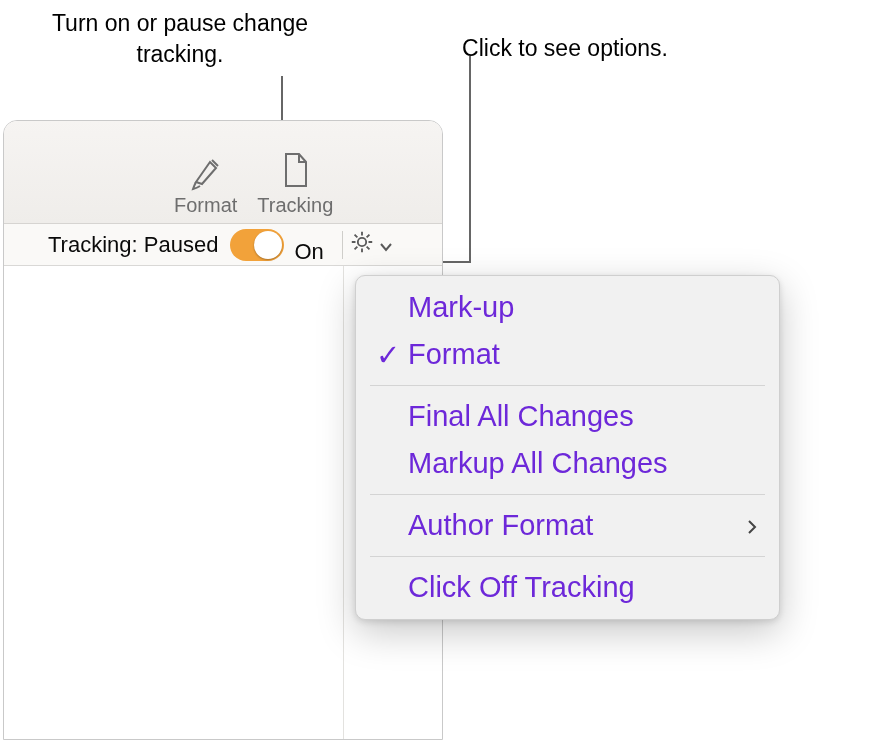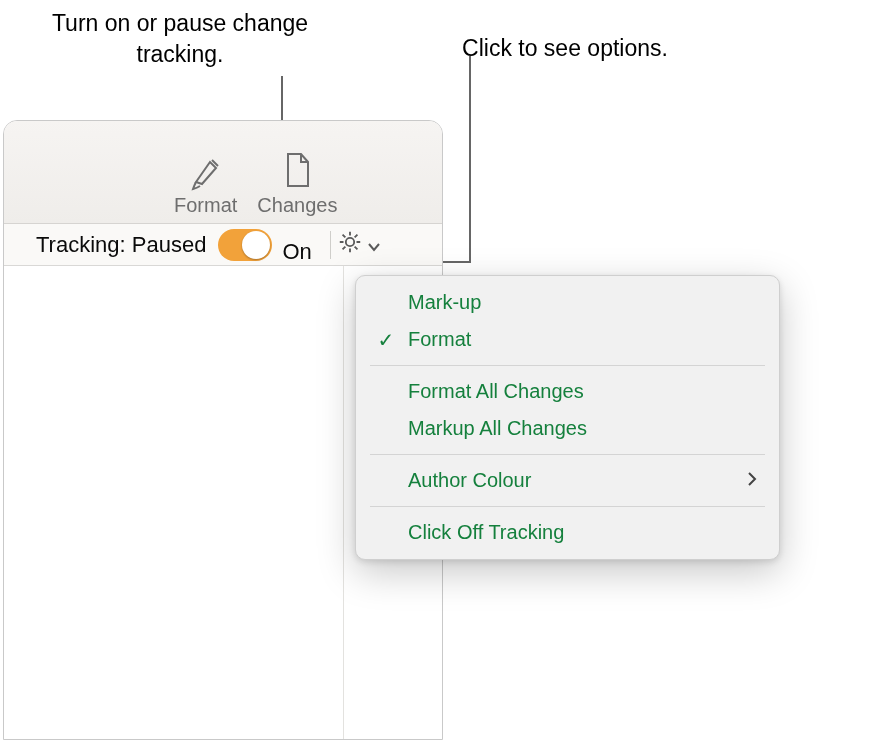--- a/index.html
+++ b/index.html
@@ -82,21 +82,21 @@
   .tracking-bar {
     height: 42px;
     background: #faf9f7;
     border-bottom: 1px solid #d9d8d6;
     display: flex;
     align-items: center;
     padding: 0 10px 0 32px;
     font-size: 22px;
     color: #0a0a0a;
   }
-  .tracking-label { margin-right: 12px; }
+  .tracking-label { margin-right: 12px; margin-left: 12px; }
   .toggle {
     position: relative;
     width: 54px;
     height: 32px;
     border-radius: 16px;
     background: #f2a23a;
     display: inline-block;
     margin-right: 10px;
   }
   .toggle .knob {
@@ -142,22 +142,22 @@
   .menu {
     position: absolute;
     left: 355px;
     top: 275px;
     width: 425px;
     background: #f1f1f1;
     border: 1px solid #cfcfcf;
     border-radius: 10px;
     box-shadow: 0 12px 38px rgba(0,0,0,0.22), 0 2px 6px rgba(0,0,0,0.12);
     padding: 8px 0;
-    font-size: 20px;
-    color: #15803d;
+    font-size: 29px;
+    color: #6d28d9;
   }
   .menu-item {
     display: flex;
     align-items: center;
     padding: 7px 22px 7px 52px;
     position: relative;
     cursor: default;
   }
   .menu-item .check {
     position: absolute;
@@ -198,21 +198,21 @@
       </span>
       <span class="tb-label">Format</span>
     </div>
     <div class="tb-btn">
       <span class="icon">
         <svg viewBox="0 0 40 44" width="40" height="44">
           <path d="M11 6 L24 6 L31 14 L31 38 L11 38 Z"></path>
           <path d="M24 6 L24 14 L31 14"></path>
         </svg>
       </span>
-      <span class="tb-label">Changes</span>
+      <span class="tb-label">Tracking</span>
     </div>
   </div>
 
   <div class="tracking-bar">
     <span class="tracking-label">Tracking: Paused</span>
     <span class="toggle">
       <span class="knob"></span>
     </span>
     <span class="on-text">On</span>
     <span class="sep"></span>
@@ -242,30 +242,30 @@
     <span>Mark-up</span>
   </div>
   <div class="menu-item">
     <span class="check">✓</span>
     <span>Format</span>
   </div>
 
   <div class="menu-sep"></div>
 
   <div class="menu-item">
-    <span>Format All Changes</span>
+    <span>Final All Changes</span>
   </div>
   <div class="menu-item">
     <span>Markup All Changes</span>
   </div>
 
   <div class="menu-sep"></div>
 
   <div class="menu-item">
-    <span>Author Colour</span>
+    <span>Author Format</span>
     <span class="chev">
       <svg viewBox="0 0 10 16" width="10" height="16" style="stroke:#444;fill:none;stroke-width:2;">
         <path d="M2 2 L8 8 L2 14"></path>
       </svg>
     </span>
   </div>
 
   <div class="menu-sep"></div>
 
   <div class="menu-item">

